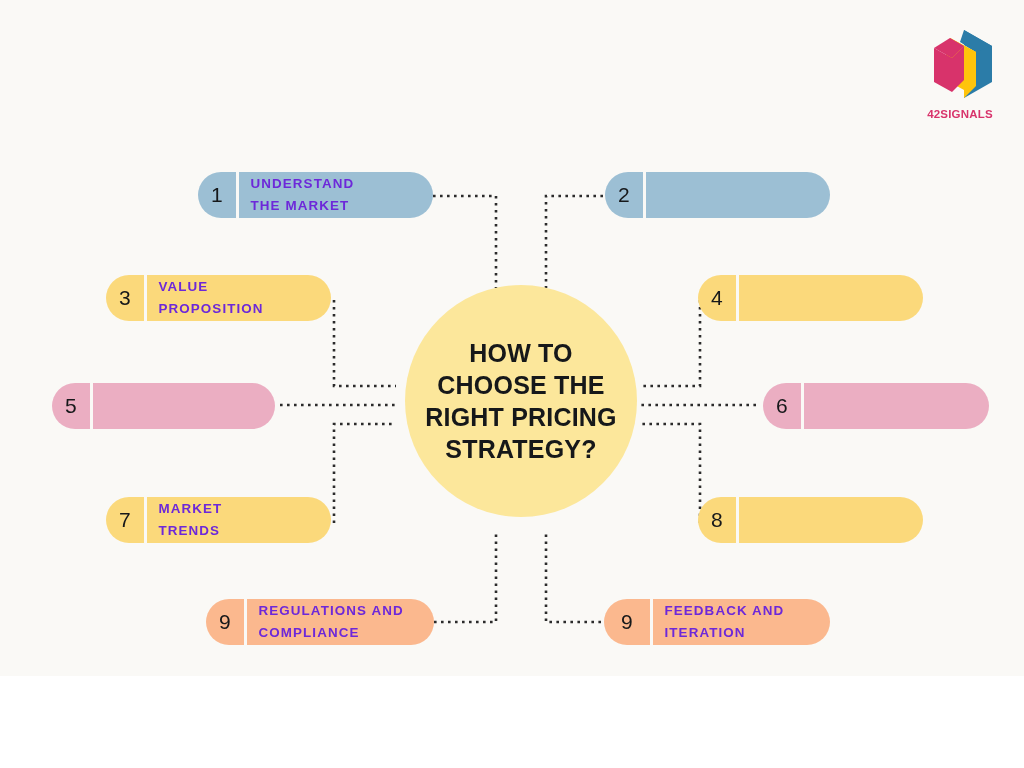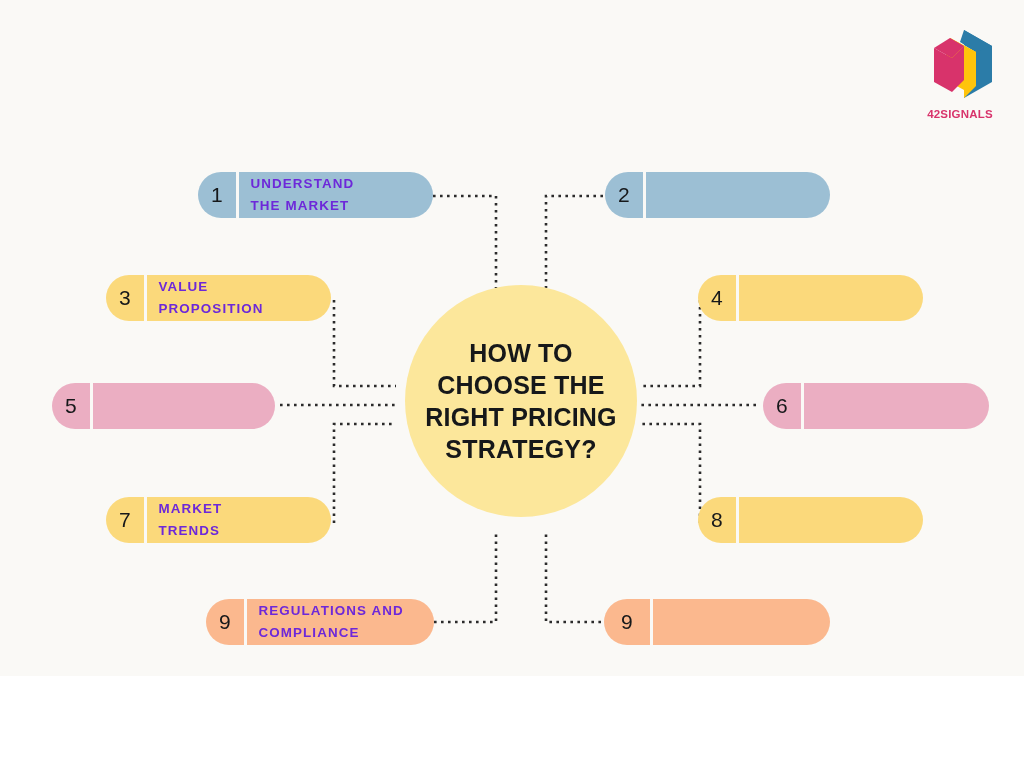--- a/index.html
+++ b/index.html
@@ -239,15 +239,17 @@
   <div class="pill" style="left:206px; top:599px; width:228px; background:#FBB88E;">
     <div class="badge">9</div>
     <div class="divider"></div>
     <div class="label">REGULATIONS AND
 COMPLIANCE</div>
   </div>
 
   <div class="pill wide-badge" style="left:604px; top:599px; width:226px; background:#FBB88E;">
     <div class="badge">9</div>
     <div class="divider"></div>
+    <div class="label">FEEDBACK AND
+ITERATION</div>
   </div>
 
 </div>
 
 </body></html>

